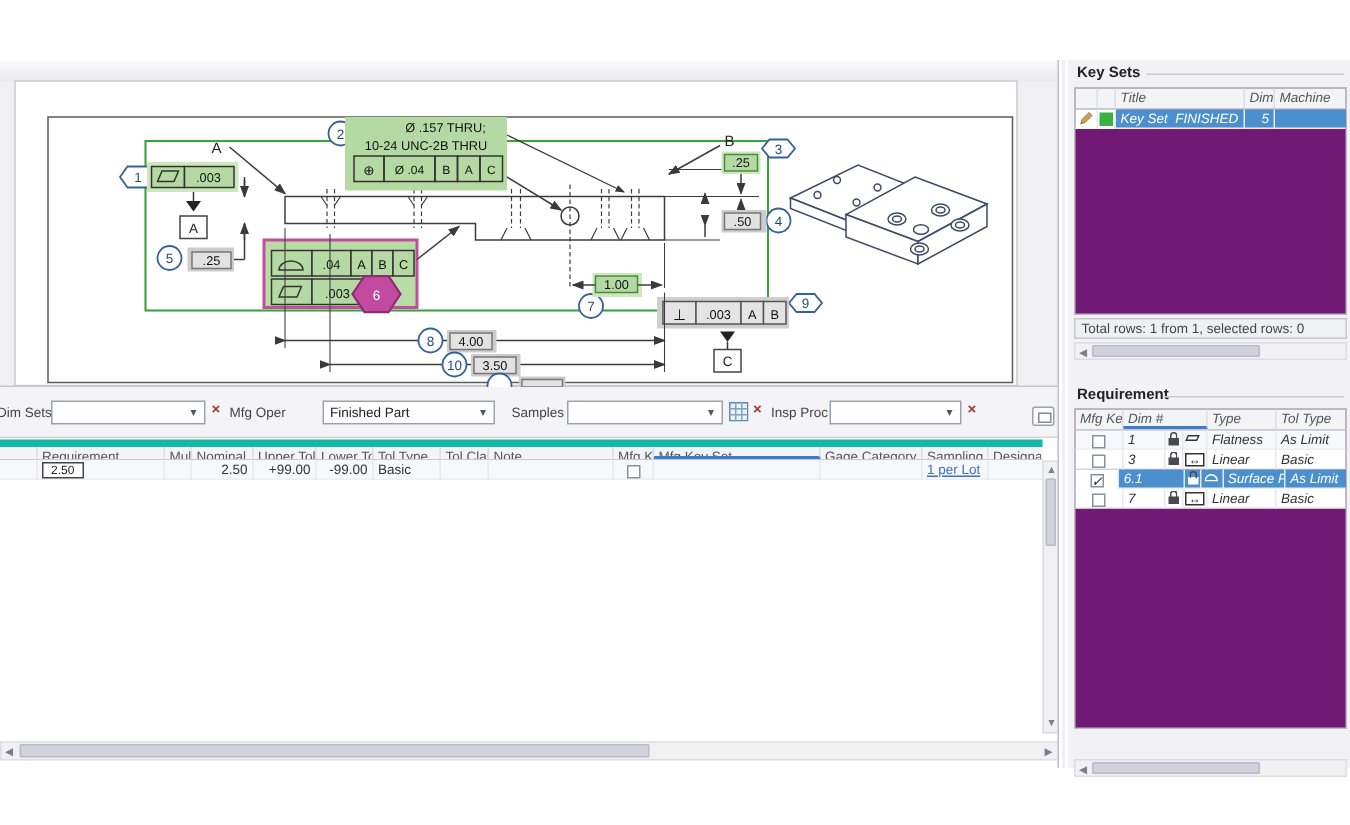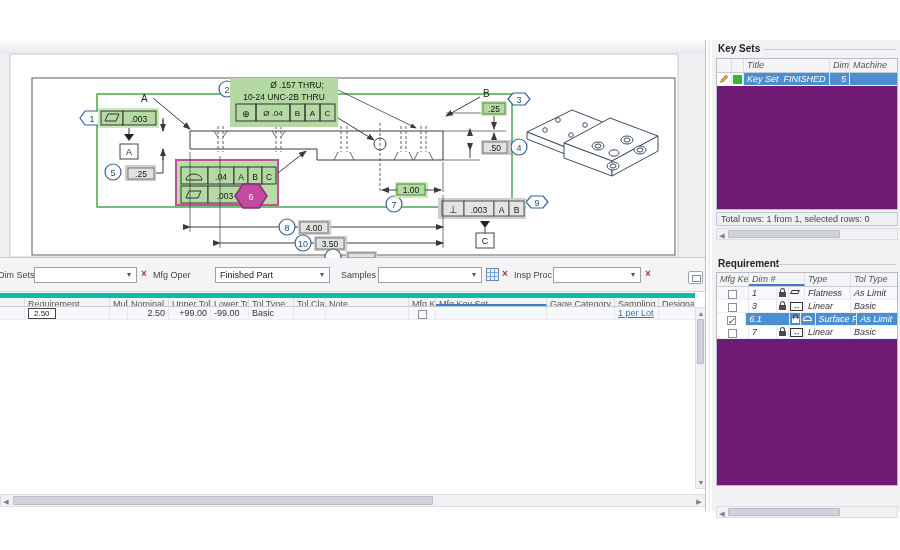--- a/index.html
+++ b/index.html
@@ -31,21 +31,21 @@
   .tr{height:13px;background:#fff;border-bottom:1px solid #ededf2;}
   .tr:nth-child(even){background:#f7f8fb;}
   .tr .c{border-right:1px solid #e7e7ed;padding:0px 3px;overflow:hidden;white-space:pre;line-height:12px;height:13px;}
   .tr.sel{background:#5494d6;color:#fff;}
   .tr.sel a{color:#fff;}
   .c.t{width:25px;padding-left:1px;}
   .c.r{width:85px;}
   .c.mu{width:18px;}
   .c.no{width:41px;text-align:right;}
   .c.up{width:42px;text-align:right;}
-  .c.lo{width:38px;text-align:left;}
+  .c.lo{width:38px;text-align:right;}
   .c.tt{width:45px;}
   .c.tc{width:32px;}
   .c.nt{width:83px;}
   .c.mk{width:27px;text-align:center;}
   .c.ks{width:111px;}
   .c.gc{width:68px;}
   .c.sr{width:44px;}
   .c.de{width:35px;border-right:none;}
   .th .c.ks{border-bottom:2px solid #3b7bd0;}
   a{color:#3f6fbf;text-decoration:underline;}

